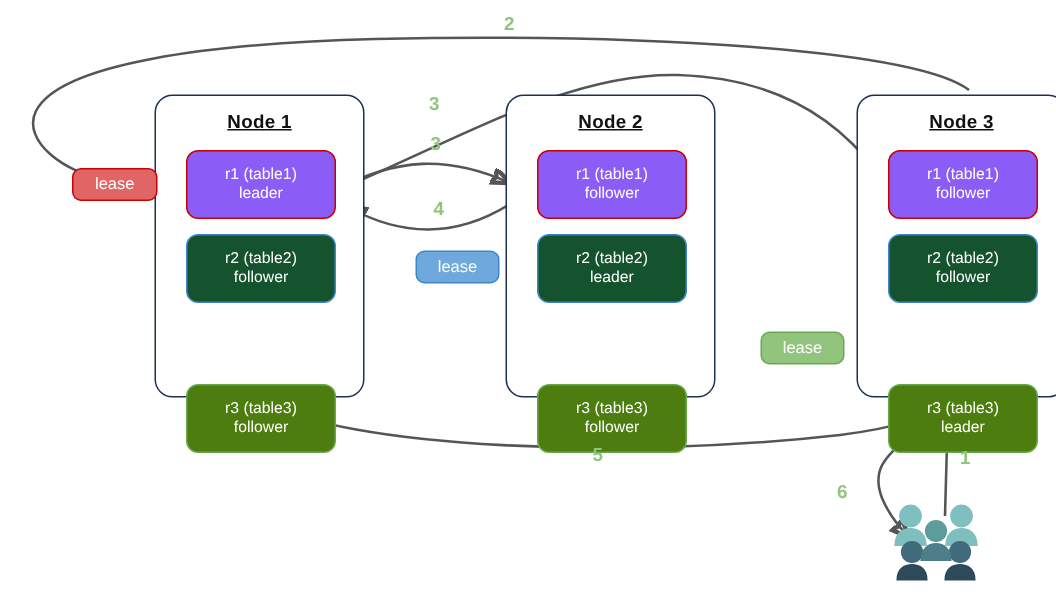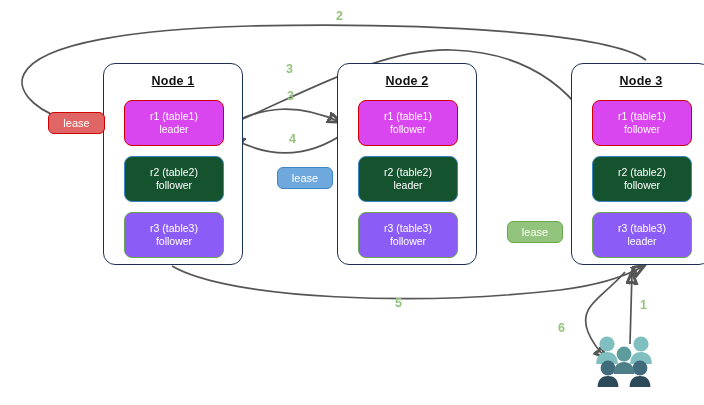--- a/index.html
+++ b/index.html
@@ -39,23 +39,23 @@
     display:flex;
     flex-direction:column;
     align-items:center;
     justify-content:center;
     color:#ffffff;
     font-size:10.5px;
     line-height:13px;
     text-align:center;
   }
   .replica .ln{display:block;}
-  .rep-red  {background:#d946ef;border:1.6px solid #cc0000;}
+  .rep-red  {background:#8b5cf6;border:1.6px solid #cc0000;}
   .rep-blue {background:#14532d;border:1.6px solid #3d85c6;}
-  .rep-green{background:#8b5cf6;border:1.6px solid #6aa84f;}
+  .rep-green{background:#4d7c0f;border:1.6px solid #6aa84f;margin-top:44px;}
 
   
   .lease{
     position:absolute;
     height:22px;
     border-radius:6px;
     box-sizing:border-box;
     display:flex;align-items:center;justify-content:center;
     color:#ffffff;
     font-size:11px;

